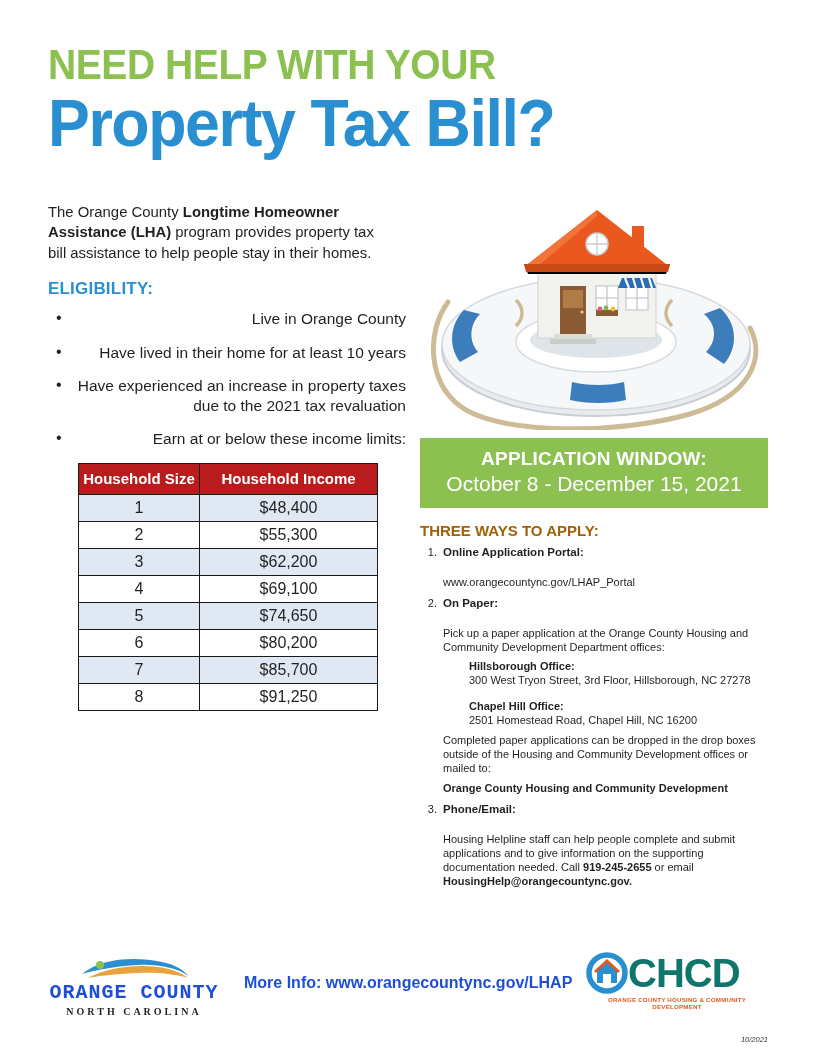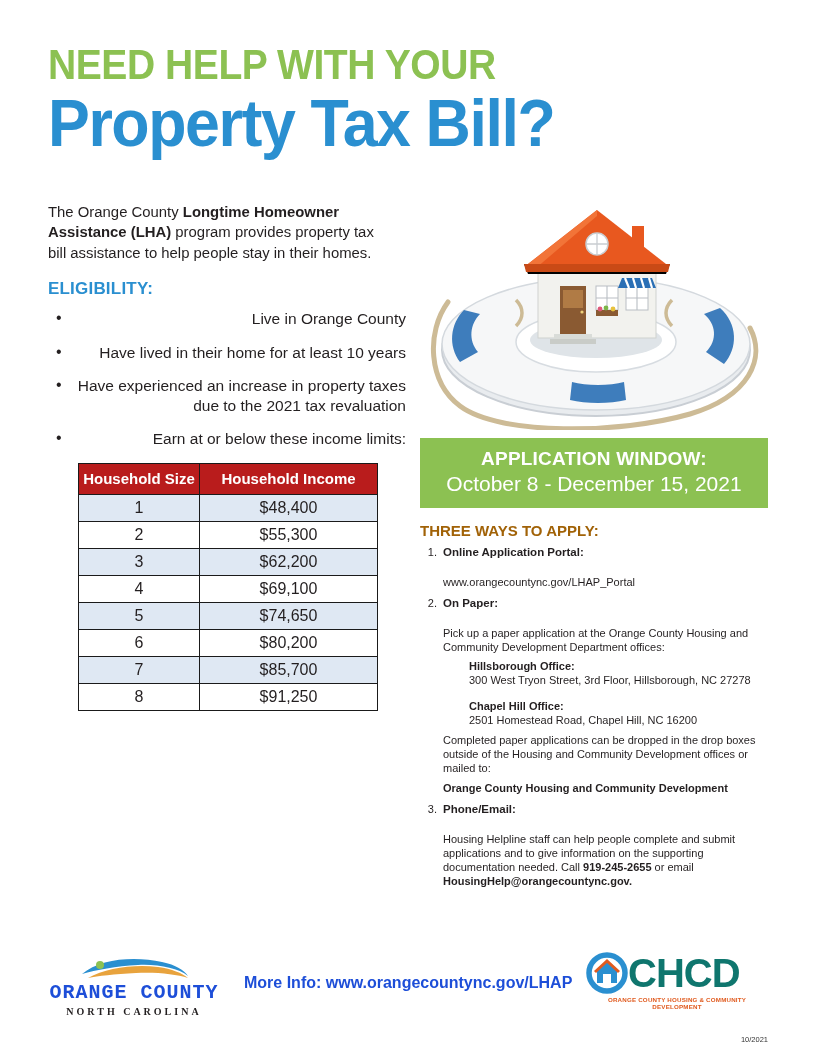--- a/index.html
+++ b/index.html
@@ -248,20 +248,21 @@
     font-weight: bold;
     color: #e05a1e;
     letter-spacing: 0.2px;
     margin-top: 2px;
   }
   .revdate {
     position: absolute;
     right: 0;
     bottom: -14px;
     font-size: 7.5px;
+    font-style: italic;
     color: #333;
     text-align: center;
   }
 </style>
 </head>
 <body>
 
 <div class="page">
 
   <div>

